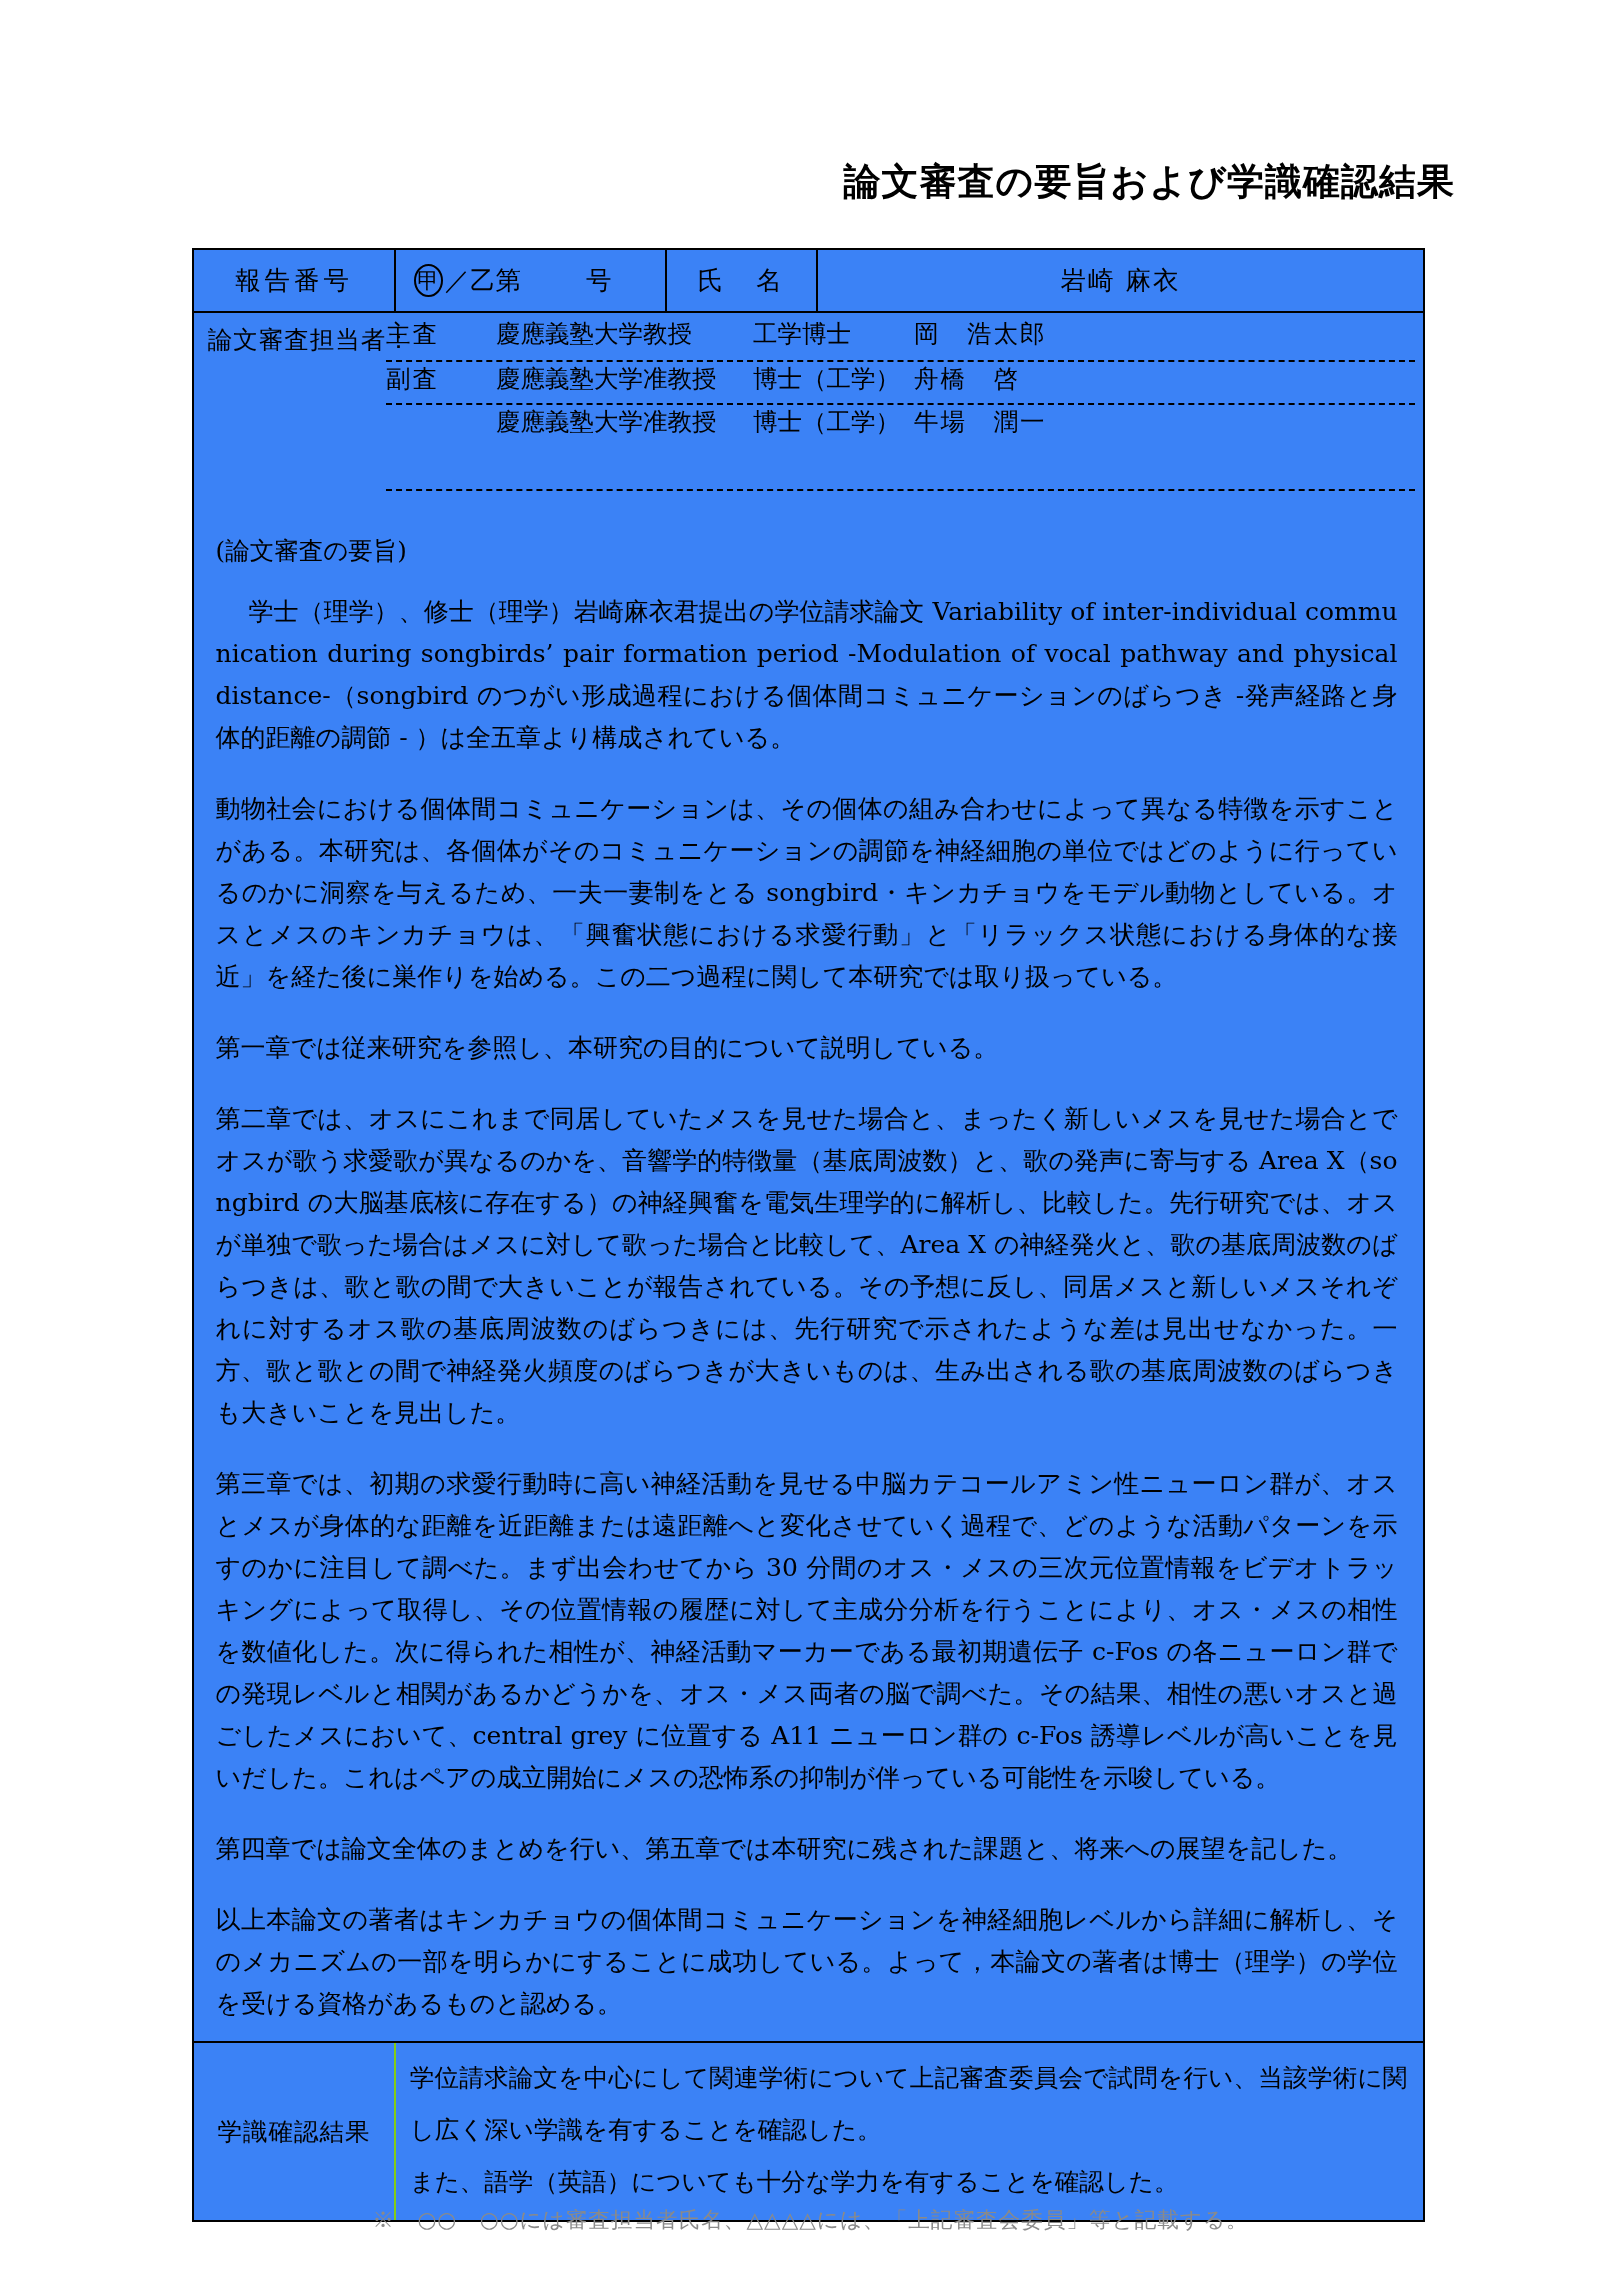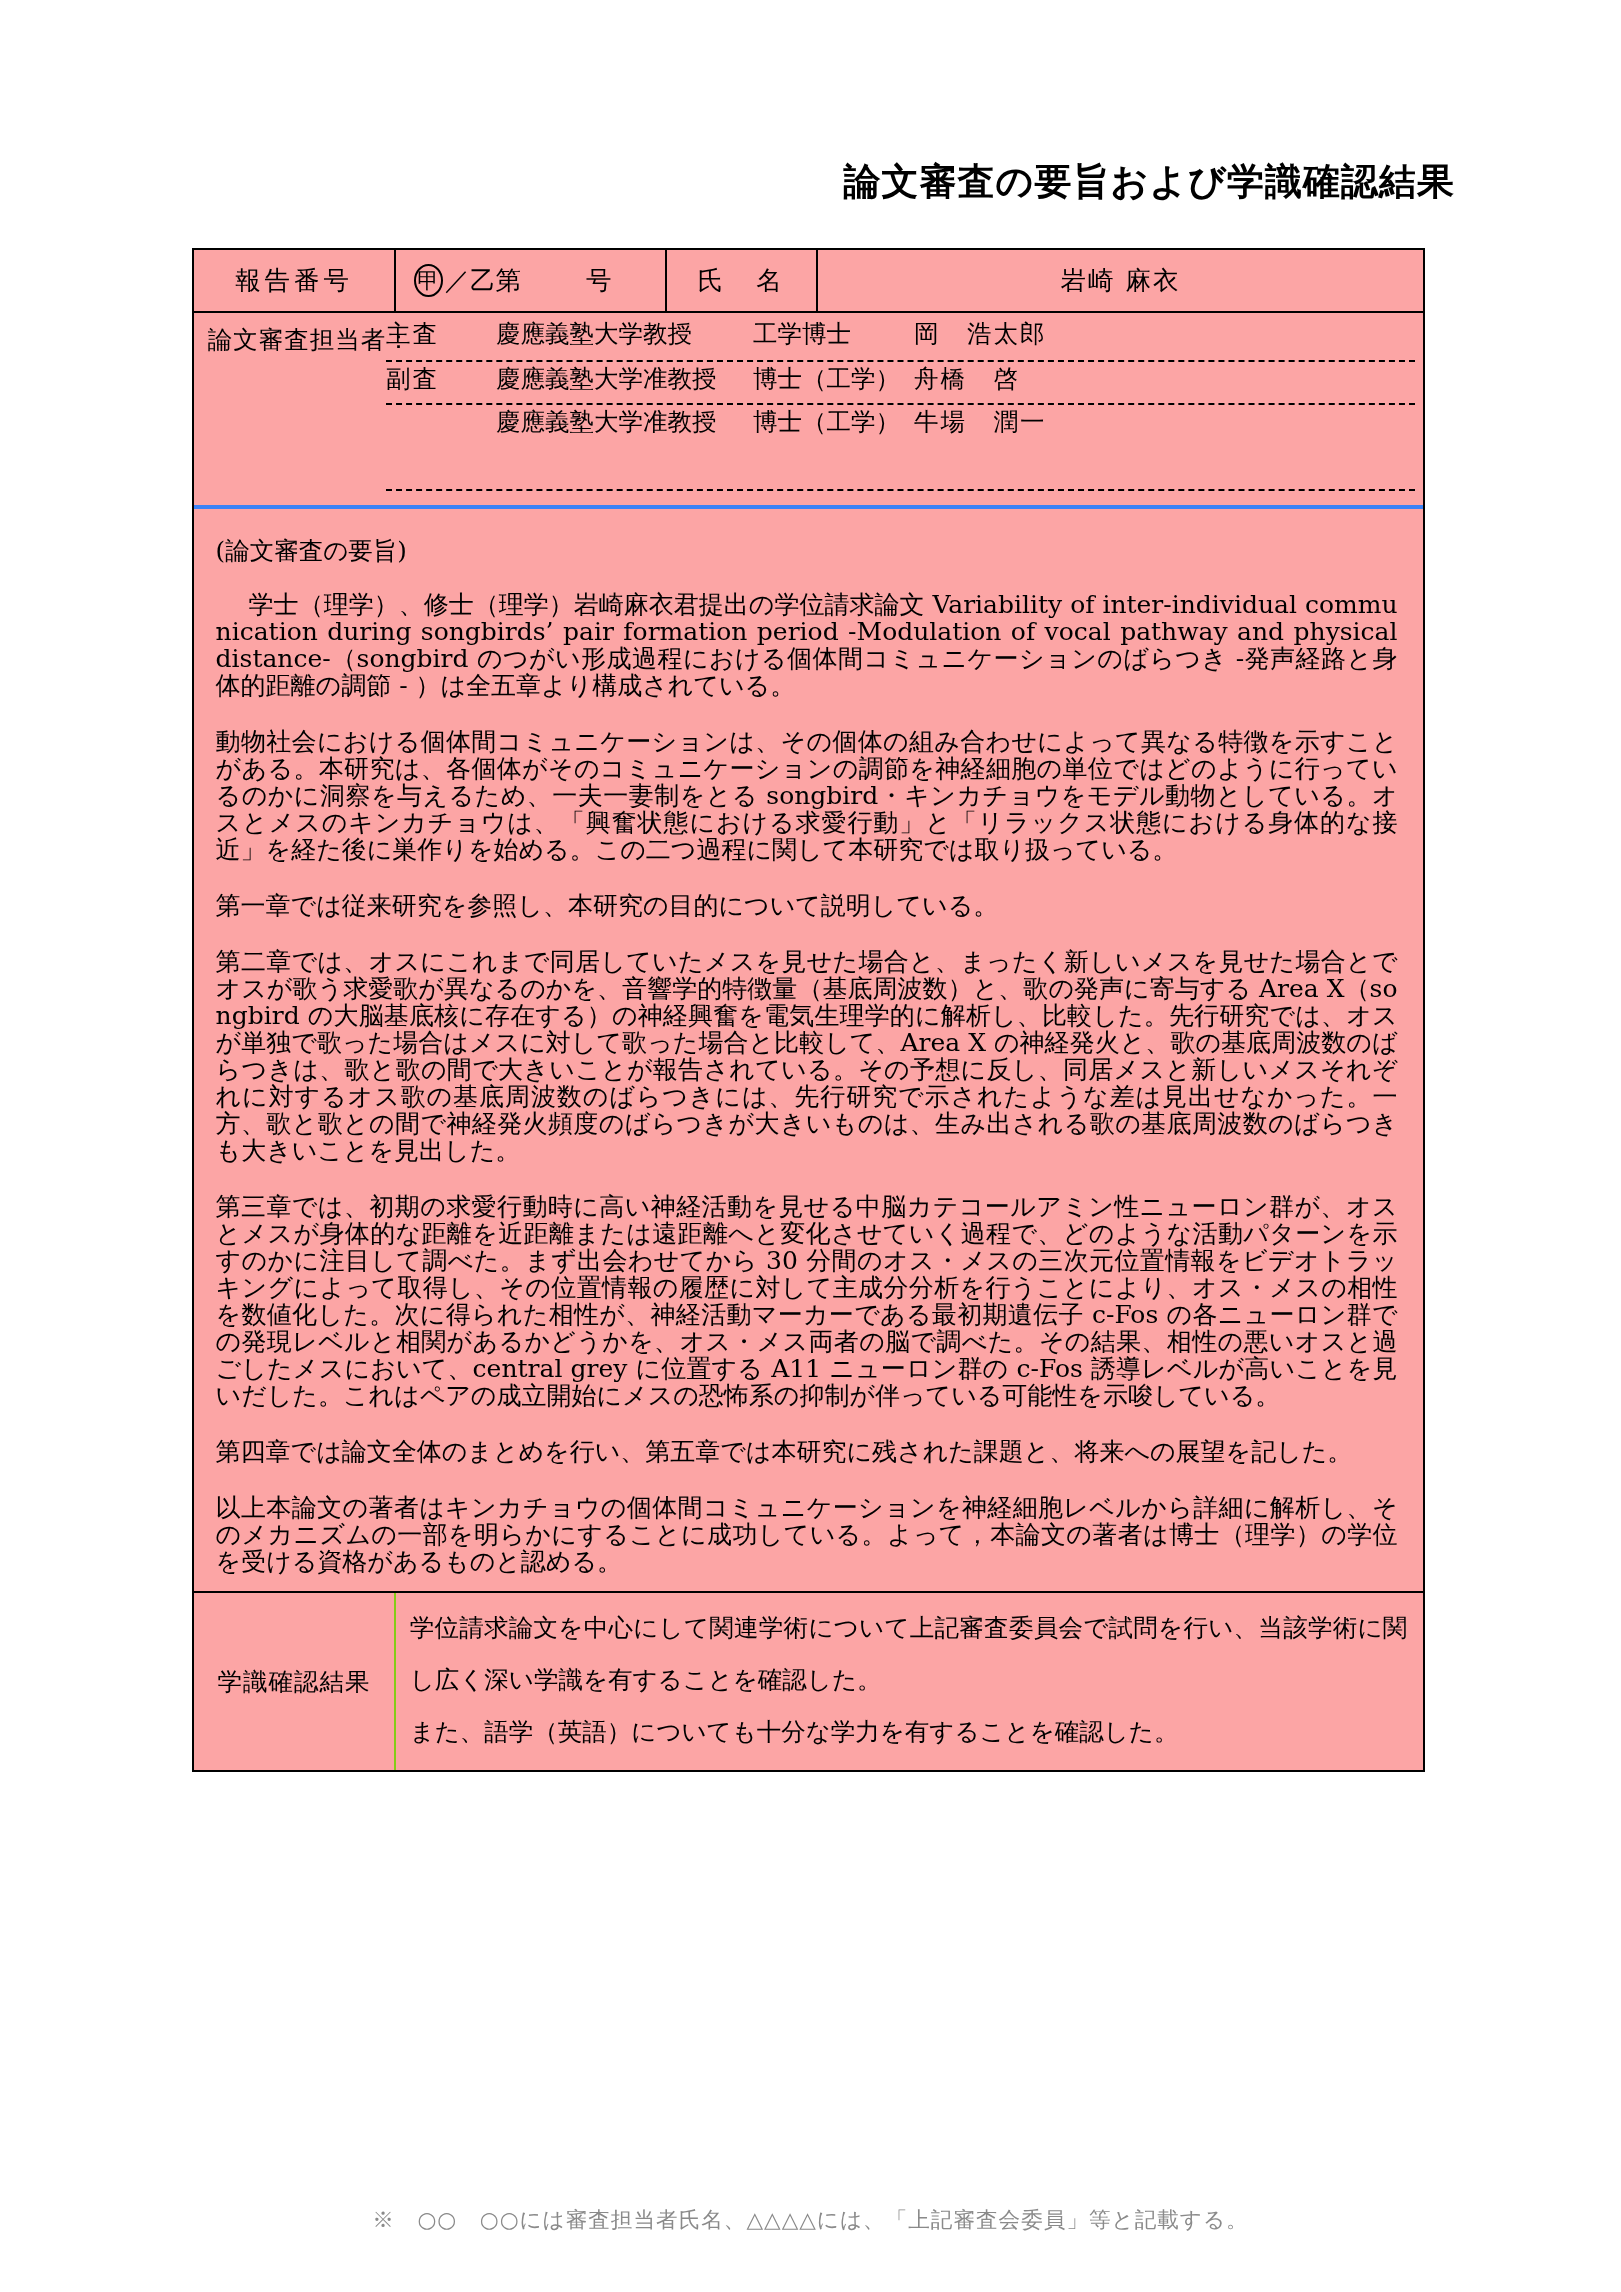--- a/index.html
+++ b/index.html
@@ -37,21 +37,21 @@
   }
 
   
   .frame {
     position: absolute;
     left: 192px;
     top: 248px;
     width: 1233px;
     border: 2px solid #000;
     box-sizing: border-box;
-    background: #fca5a5;
+    background: #3b82f6;
   }
 
   
   .hdr-row {
     display: flex;
     height: 61px;
     border-bottom: 2px solid #000;
   }
   .hdr-cell {
     display: flex;
@@ -136,21 +136,21 @@
     padding: 15.7px 25.5px 9.8px 21.6px;
     border-bottom: 2px solid #000;
   }
   .section-label {
     font-size: 24.5px;
     margin: 9.8px 0 23.5px 0;
     letter-spacing: 0px;
   }
   p.para {
     font-size: 25px;
-    line-height: 27px;
+    line-height: 42px;
     margin: 0 0 29px 0;
     text-align: justify;
     text-justify: inter-character;
     letter-spacing: 0px;
     word-break: break-all;
   }
   p.para.indent { text-indent: 33px; }
   p.para:last-child { margin-bottom: 5.9px; }
 
   

